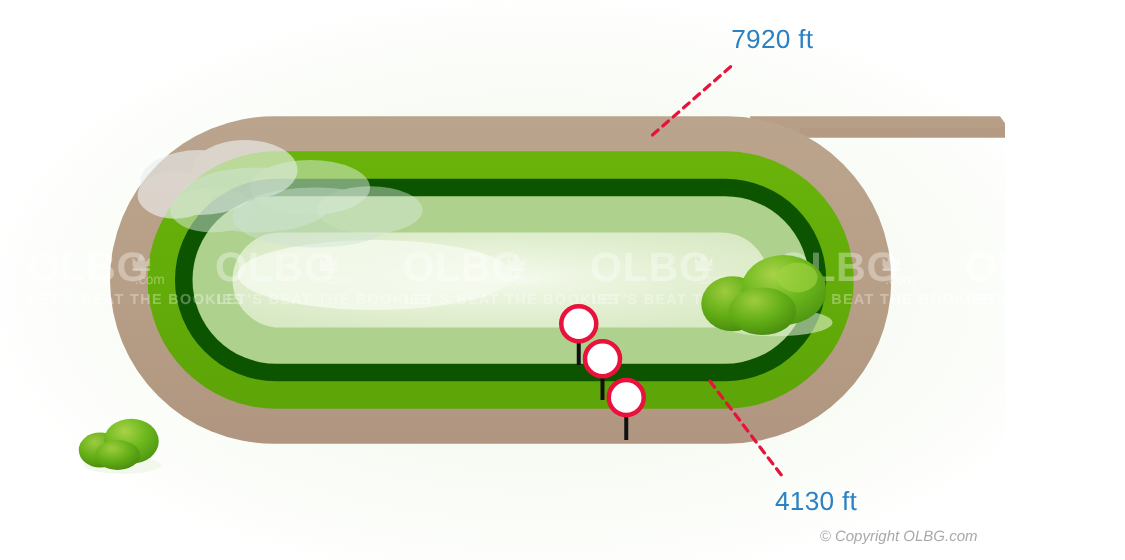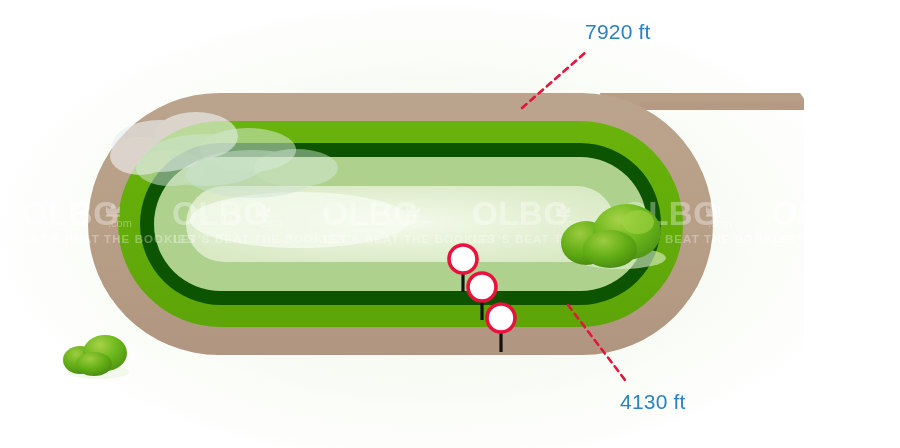--- a/index.html
+++ b/index.html
@@ -190,14 +190,15 @@
         <line x1="501" y1="317" x2="501" y2="352" stroke="#111111" stroke-width="3.2"></line>
         <circle cx="501" cy="318" r="14" fill="#ffffff" stroke="#e8123c" stroke-width="3.6"></circle>
       </g>
     </g>
   </svg>
 
   <div class="dist-label" id="label-top">7920 ft</div>
 
   <div class="dist-label" id="label-bot">4130 ft</div>
 
+  <div class="copyright">© Copyright OLBG.com</div>
 
 </div>
 
 </body></html>

